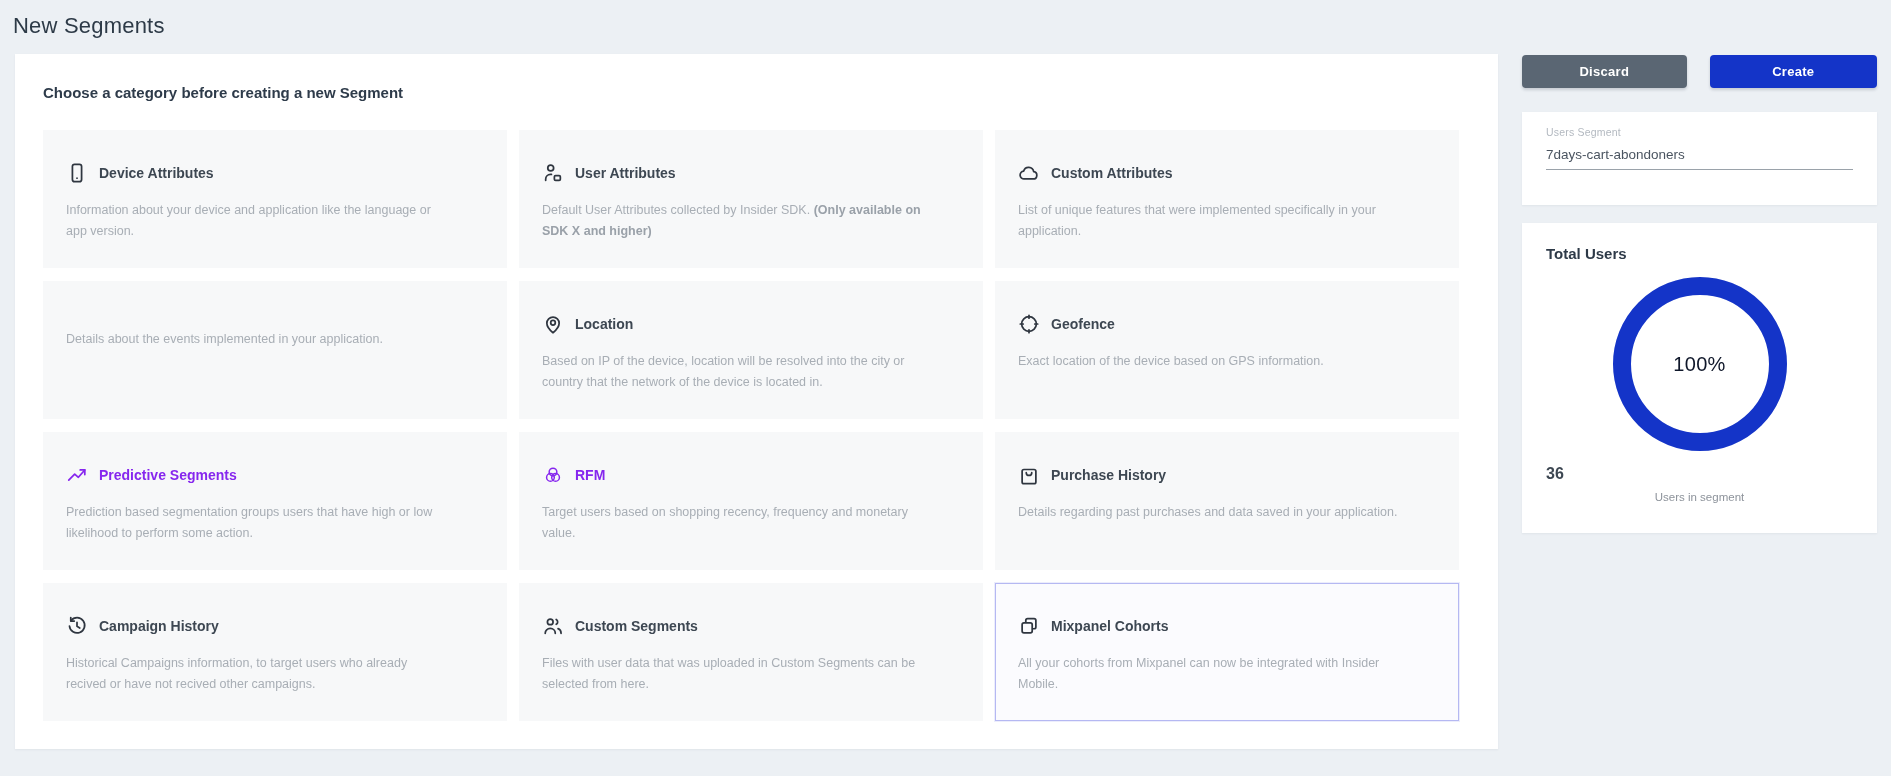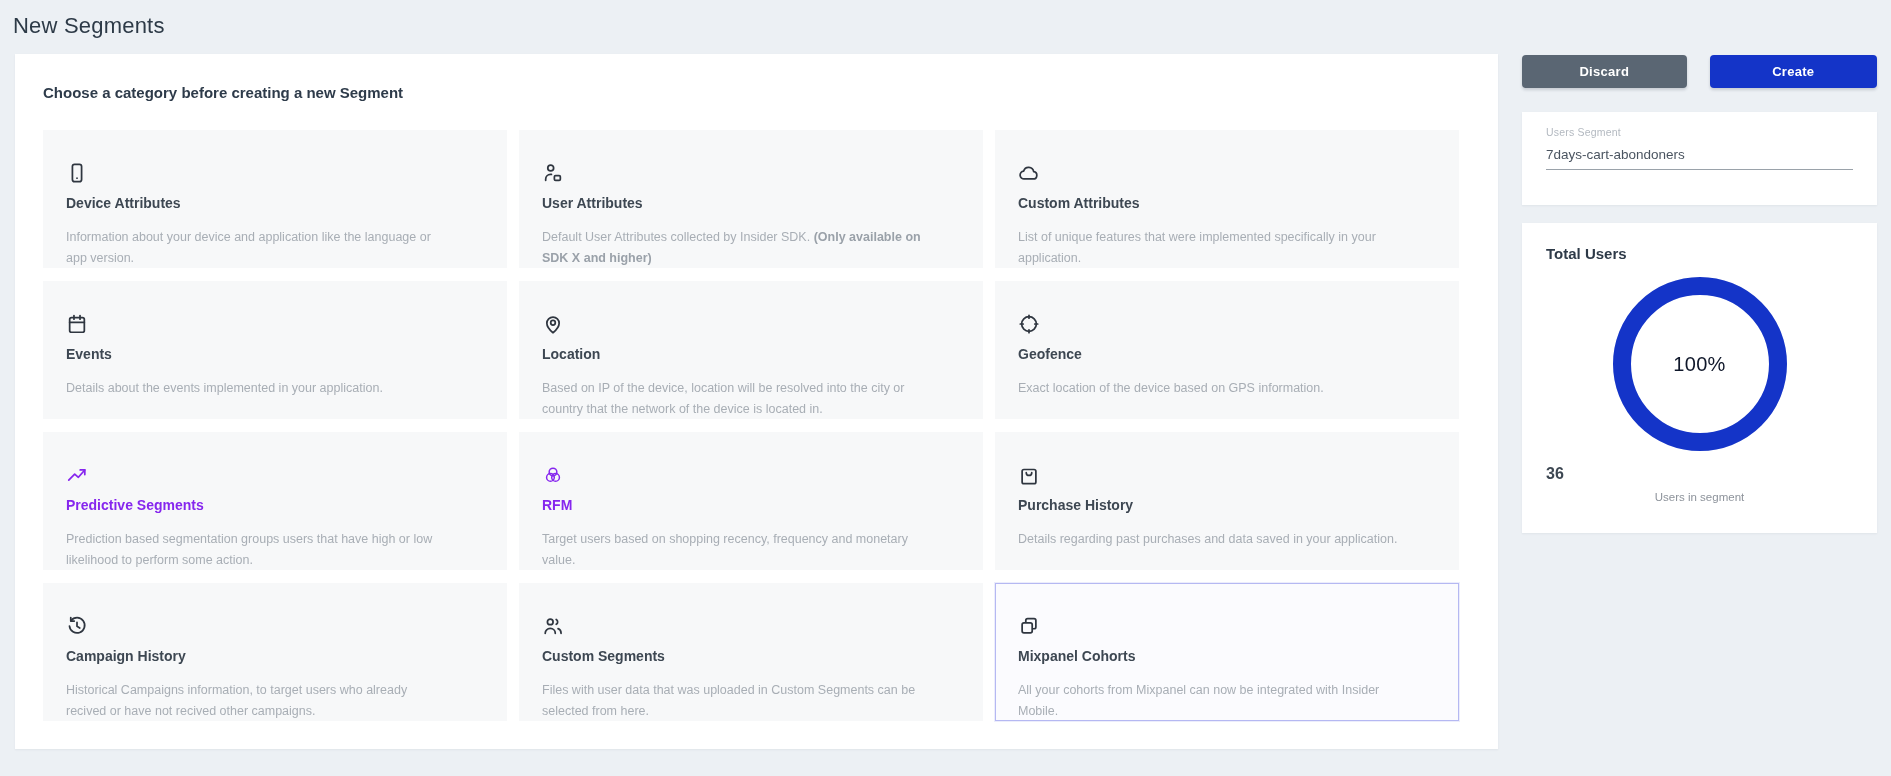--- a/index.html
+++ b/index.html
@@ -34,21 +34,21 @@
     background:#f7f8f9;
     padding:31px 60px 0 22px;
     cursor:pointer;
     border:1px solid transparent;
   }
   .category-card.selected {
     background:#fbfbfe;
     border:1px solid #b5b8f2;
     box-shadow:0 0 0 1px rgba(181,184,242,.25);
   }
-  .card-head { display:flex; gap:11px;flex-direction:column; }
+  .card-head { display:flex; align-items:center; gap:11px; }
   .card-icon { width:22px; height:22px; flex:0 0 22px; color:#2f3640; display:flex; align-items:center; justify-content:center; }
   .card-icon svg { width:22px; height:22px; display:block; }
   .card-title { font-size:14px; font-weight:bold; color:#3d4752; }
   .category-card.purple .card-icon { color:var(--purple); }
   .category-card.purple .card-title { color:var(--purple); }
   .card-desc {
     margin-top:16px; font-size:12.5px; line-height:21px; color:#a8aeb5;
   }
   .card-desc-bold { font-weight:bold; color:#9aa1a9; }
 
@@ -136,29 +136,20 @@
       <span class="card-icon">
             <svg viewBox="0 0 24 24" fill="none" stroke="currentColor" stroke-width="1.9" stroke-linecap="round" stroke-linejoin="round">
               <path d="M7 18.5h9.5a4 4 0 0 0 .6-7.96A5.6 5.6 0 0 0 6.2 9.9 4.3 4.3 0 0 0 7 18.5z"></path>
             </svg>
           </span>
       <span class="card-title">Custom Attributes</span>
     </div>
     <div class="card-desc"><span class="card-desc-text">List of unique features that were implemented specifically in your application.</span> </div>
   </div>
       <div class="category-card">
-    <div class="card-head">
-      <span class="card-icon">
-            <svg viewBox="0 0 24 24" fill="none" stroke="currentColor" stroke-width="1.9" stroke-linecap="round" stroke-linejoin="round">
-              <rect x="4" y="5" width="16" height="16" rx="2"></rect>
-              <path d="M4 10.2h16M8.7 2.8v4M15.3 2.8v4"></path>
-            </svg>
-          </span>
-      <span class="card-title">Events</span>
-    </div>
     <div class="card-desc"><span class="card-desc-text">Details about the events implemented in your application.</span> </div>
   </div>
       <div class="category-card">
     <div class="card-head">
       <span class="card-icon">
             <svg viewBox="0 0 24 24" fill="none" stroke="currentColor" stroke-width="1.9" stroke-linecap="round" stroke-linejoin="round">
               <path d="M12 21.5s-6.7-5.6-6.7-10.4a6.7 6.7 0 1 1 13.4 0C18.7 15.9 12 21.5 12 21.5z"></path>
               <circle cx="12" cy="10.6" r="2.5"></circle>
             </svg>
           </span>

